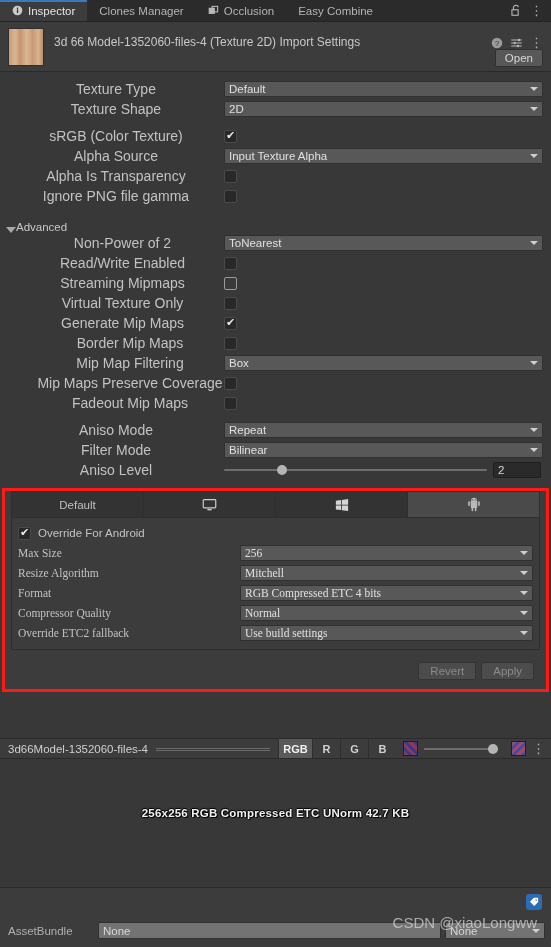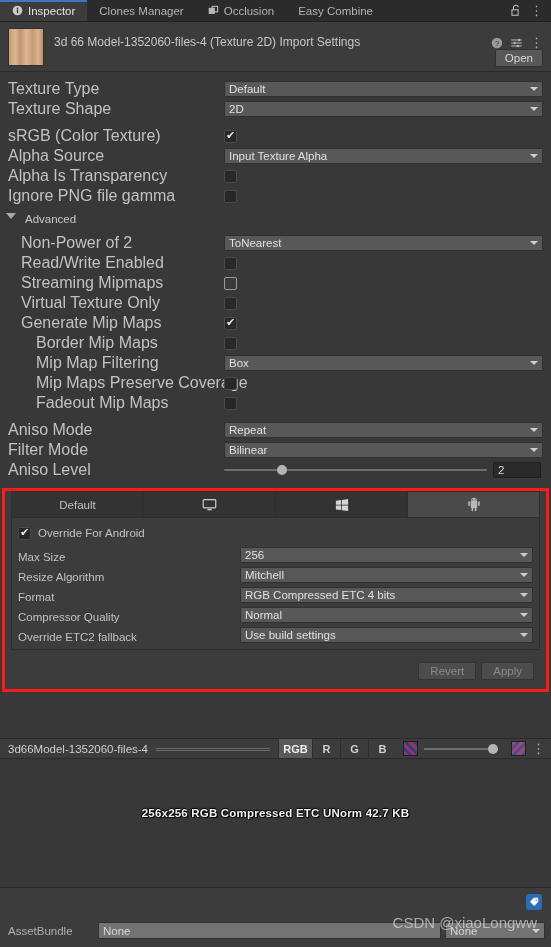--- a/index.html
+++ b/index.html
@@ -49,21 +49,21 @@
   .header-icons { display: flex; align-items: center; gap: 7px; padding-top: 8px; }
   .open-btn {
     position: absolute; right: 8px; bottom: 4px;
     background: #585858; border: 1px solid #303030; border-radius: 2px;
     padding: 2px 9px; font-size: 11.5px; color: #d6d6d6;
   }
 
   
   .props { padding-top: 7px; }
   .row { display: flex; align-items: center; height: 20px; padding-left: 8px; }
-  .label { width: 216px; flex: 0 0 216px; color: #c2c2c2; font-size: 16px; white-space: nowrap; }
+  .label { width: 216px; flex: 0 0 216px; color: #c2c2c2; font-size: 14px; white-space: nowrap; text-align: center; }
   .label.i1 { padding-left: 13px; width: 216px; flex-basis: 216px; }
   .label.i2 { padding-left: 28px; width: 216px; flex-basis: 216px; }
   .fieldzone { flex: 1; padding-right: 8px; display: flex; align-items: center; }
 
   .dropdown {
     flex: 1; height: 16px; background: #585858;
     border: 1px solid #303030; border-radius: 1px;
     display: flex; align-items: center; padding: 0 4px;
     font-size: 11.5px; color: #e0e0e0; position: relative;
   }
@@ -75,21 +75,21 @@
   .checkbox {
     width: 13px; height: 13px; background: #282828;
     border: 1px solid #4a4a4a; border-radius: 2px;
     display: inline-flex; align-items: center; justify-content: center;
     color: #e8e8e8; font-size: 11px; line-height: 1;
   }
   .checkbox.focus { border-color: #9a9a9a; background: #3a3a3a; }
   .checkbox .tick { display: none; }
   .checkbox.on .tick { display: block; transform: translateY(-1px); }
 
-  .foldout { display: flex; align-items: flex-start; height: 20px; padding-left: 6px; gap: 9px; }
+  .foldout { display: flex; align-items: flex-end; height: 20px; padding-left: 6px; gap: 0; }
   .tri { width: 0; height: 0; border-left: 5px solid transparent; border-right: 5px solid transparent; border-top: 6px solid #a8a8a8; }
   .foldout .txt { font-size: 11.5px; color: #c8c8c8; }
 
   .spacer6 { height: 7px; }
 
   
   .slider-wrap { flex: 1; display: flex; align-items: center; padding-right: 2px; }
   .slider { position: relative; flex: 1; height: 14px; margin-right: 6px; }
   .slider .track { position: absolute; top: 6px; left: 0; right: 0; height: 2px; background: #6e6e6e; border-radius: 1px; }
   .slider .knob { position: absolute; top: 2px; left: 22%; width: 10px; height: 10px; border-radius: 50%; background: #b4b4b4; transform: translateX(-50%); }
@@ -108,21 +108,21 @@
   .plat-inner { background: #3c3c3c; padding: 0 6px 6px 6px; }
   .plat-tabs { display: flex; height: 26px; border: 1px solid #2e2e2e; border-bottom: none; }
   .plat-tab {
     flex: 1; display: flex; align-items: center; justify-content: center;
     background: #333333; border-right: 1px solid #2e2e2e;
     font-size: 11.5px; color: #c0c0c0;
   }
   .plat-tab:last-child { border-right: none; }
   .plat-tab.active { background: #4a4a4a; color: #e8e8e8; }
   .plat-body { border: 1px solid #2e2e2e; background: #3c3c3c; padding: 5px 0 6px 0; }
-  .plat-row { display: flex; align-items: flex-end; height: 20px; padding-left: 6px; }
+  .plat-row { display: flex; align-items: center; height: 20px; padding-left: 6px; font-family: Liberation Serif, serif; }
   .plat-label { width: 222px; flex: 0 0 222px; font-size: 11.5px; color: #c2c2c2; }
   .plat-field { flex: 1; padding-right: 6px; display: flex; }
   .override-row { display: flex; align-items: center; gap: 7px; height: 20px; padding-left: 6px; }
   .override-row .txt { font-size: 11.5px; color: #c2c2c2; }
   .btn-row { display: flex; justify-content: flex-end; gap: 5px; padding: 12px 6px 3px 6px; background: #3c3c3c; }
   .btn {
     background: #4c4c4c; border: 1px solid #343434; border-radius: 2px;
     padding: 2px 11px; font-size: 11.5px; color: #8a8a8a;
   }
 

